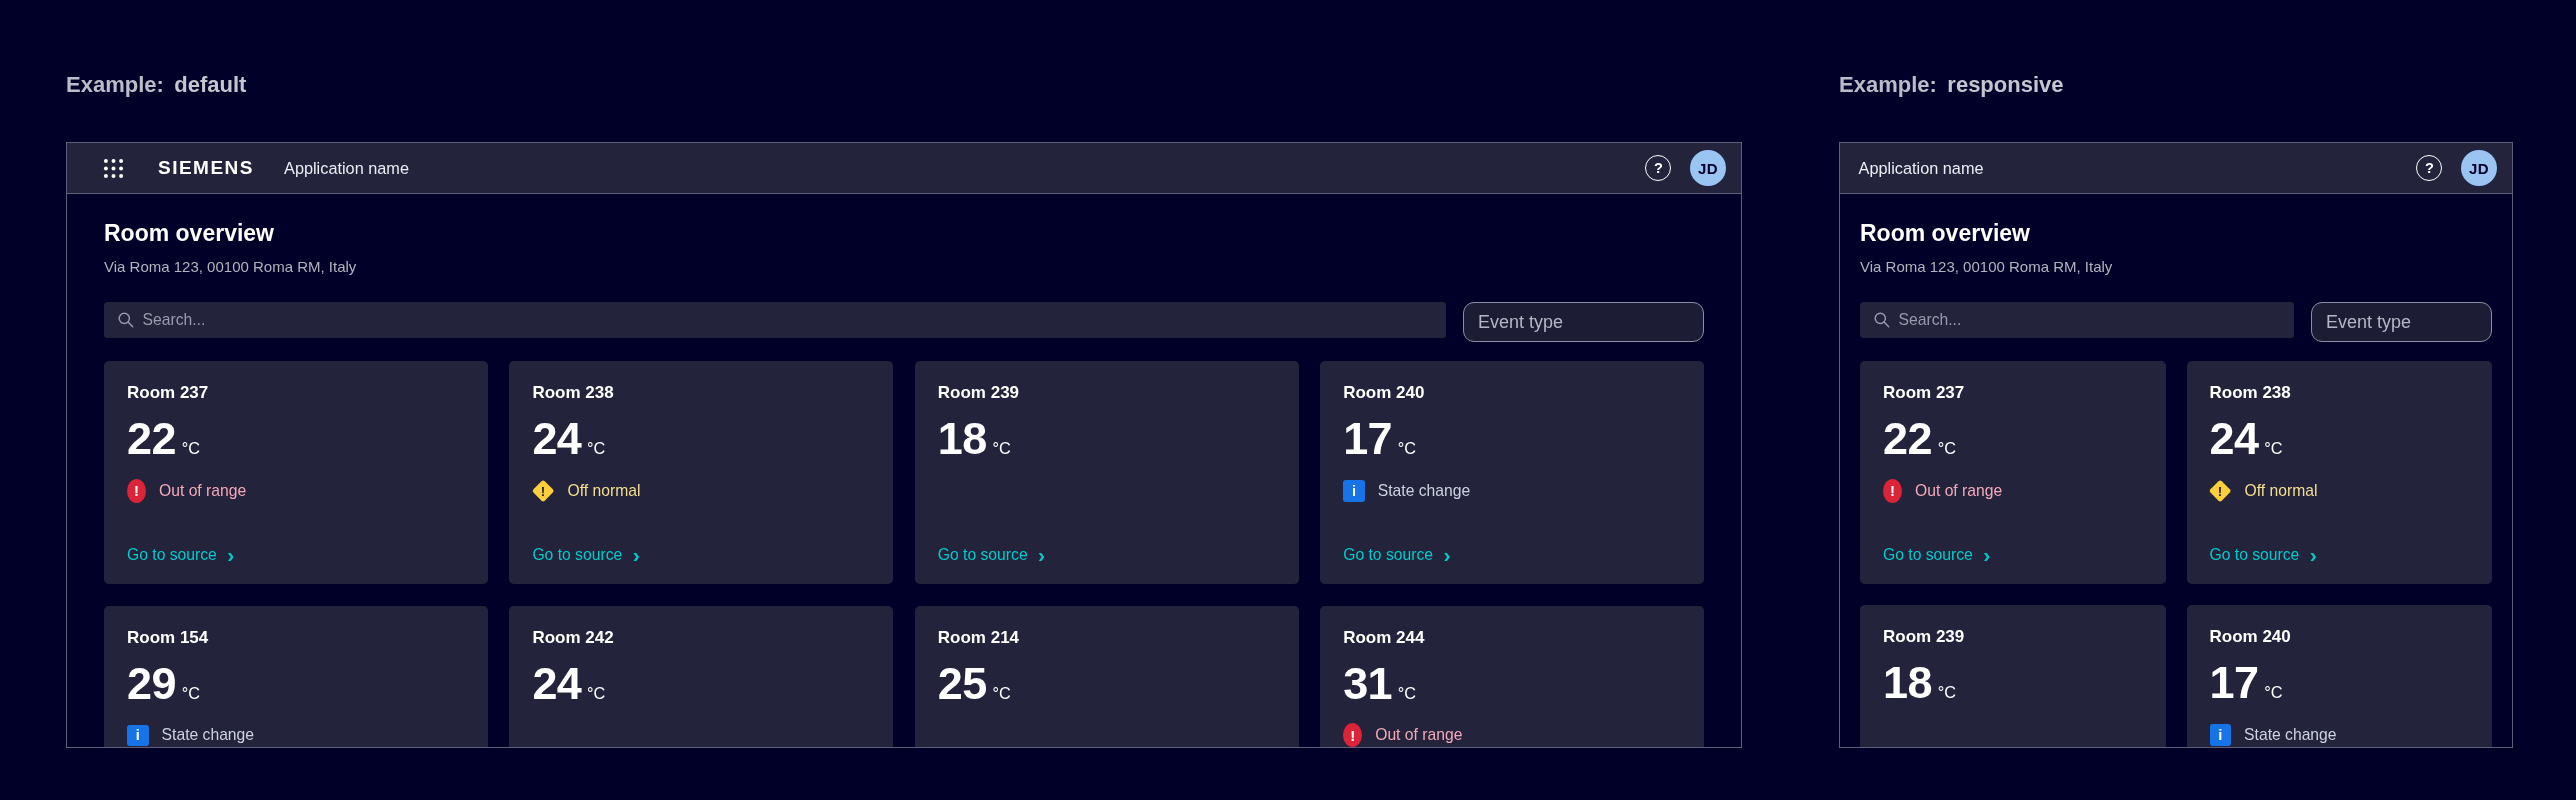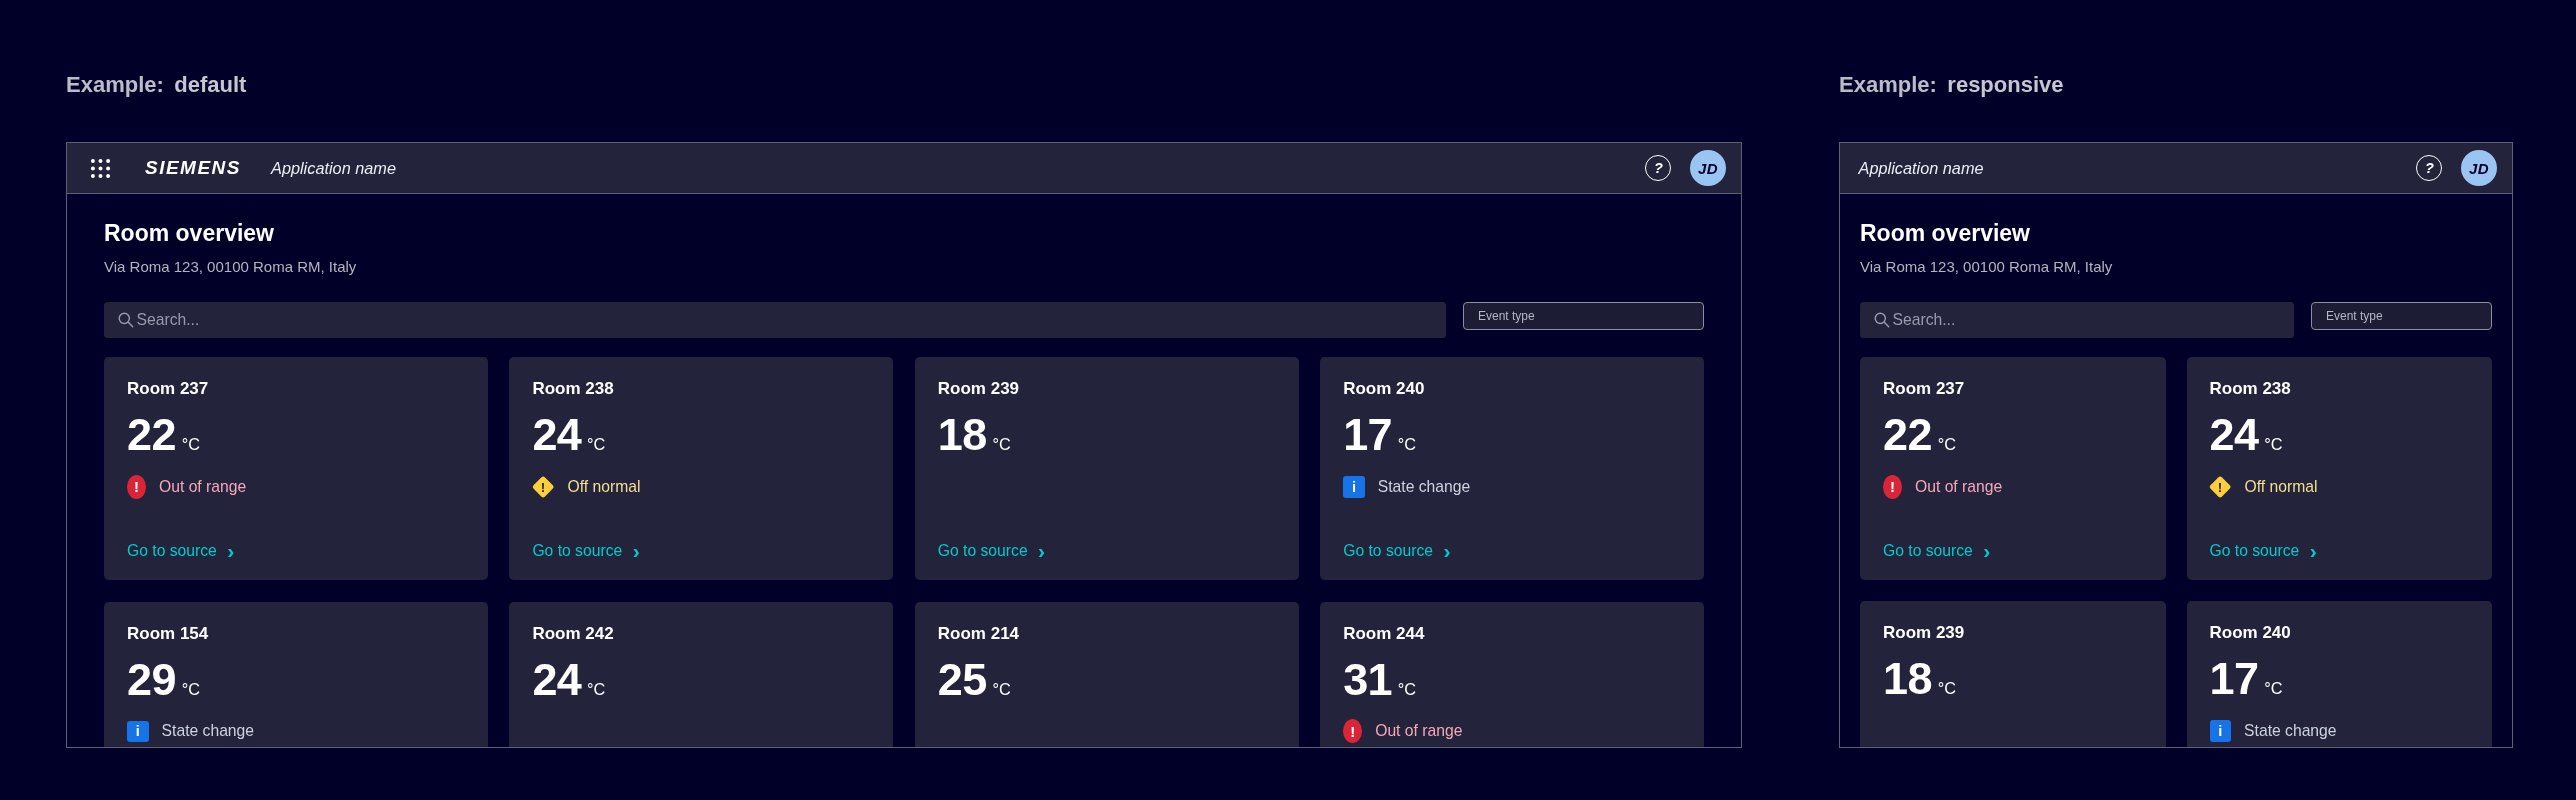--- a/index.html
+++ b/index.html
@@ -19,21 +19,21 @@
 
   .panel {
     margin-top: 44px; height: 606px;
     border: 0.6px solid #5E5E78;
     overflow: hidden; background: #000028;
   }
 
   
   .hd {
     height: 51px; background: #23233C; border-bottom: 0.6px solid #5E5E78;
-    display: flex; align-items: center; padding: 0 15px 0 22px; font-style: italic;
+    display: flex; align-items: center; padding: 0 15px 0 35px;
   }
   .r .hd { padding-left: 16.3px; }
   .apps { width: 22px; height: 22px; display: flex; align-items: center; justify-content: center; }
   .brand { font-size: 19px; font-weight: bold; letter-spacing: 1.5px; color: #FFFFFF; margin-left: 34px; }
   .appname { font-size: 16.3px; color: #EDEDF4; margin-left: 30px; }
   .r .appname { margin-left: 2.3px; }
   .hspacer { flex: 1; }
   .help {
     width: 26px; height: 26px; border: 1.7px solid #FFFFFF; border-radius: 50%;
     color: #FFFFFF; font-size: 14.6px; font-weight: 600;
@@ -47,27 +47,27 @@
 
   
   .content { padding: 24.5px 37px 0; }
   .r .content { padding: 24.5px 20px 0; }
   .pg-title { font-size: 23px; font-weight: 600; color: #FFFFFF; line-height: 28px; margin-bottom: 11px; }
   .pg-sub   { font-size: 15px; color: #B3B3BE; line-height: 17.5px; margin-bottom: 27px; }
 
   .filters { display: flex; gap: 17.5px; margin-bottom: 19px; }
   .search {
     flex: 1; height: 36px; background: #23233C; border-radius: 3.5px;
-    display: flex; align-items: center; gap: 2px; padding: 13px 13px;
+    display: flex; align-items: center; gap: 8px; padding: 13px 13px;
     color: #9A9AAE; font-size: 15.7px;
   }
   .select {
-    width: 241px; height: 28px; border: 1.2px solid #8D8DA3; border-radius: 4px;
+    width: 241px; height: 40px; border: 1.2px solid #8D8DA3; border-radius: 11px;
     display: flex; align-items: center; padding: 0 14px;
-    color: #B6B6C6; font-size: 12px; background: #1c1c34;
+    color: #B6B6C6; font-size: 18px; background: #1c1c34;
   }
   .r .select { width: 181px; }
 
   .grid { display: grid; gap: 21.6px; grid-auto-rows: 223px; }
   .c4 { grid-template-columns: repeat(4, 1fr); }
   .c2 { grid-template-columns: repeat(2, 1fr); gap: 21px; }
 
   
   .card { background: #23233C; border-radius: 4.7px; padding: 22px 23px; position: relative; }
   .room { font-size: 17px; font-weight: 600; color: #FFFFFF; line-height: 20px; }

